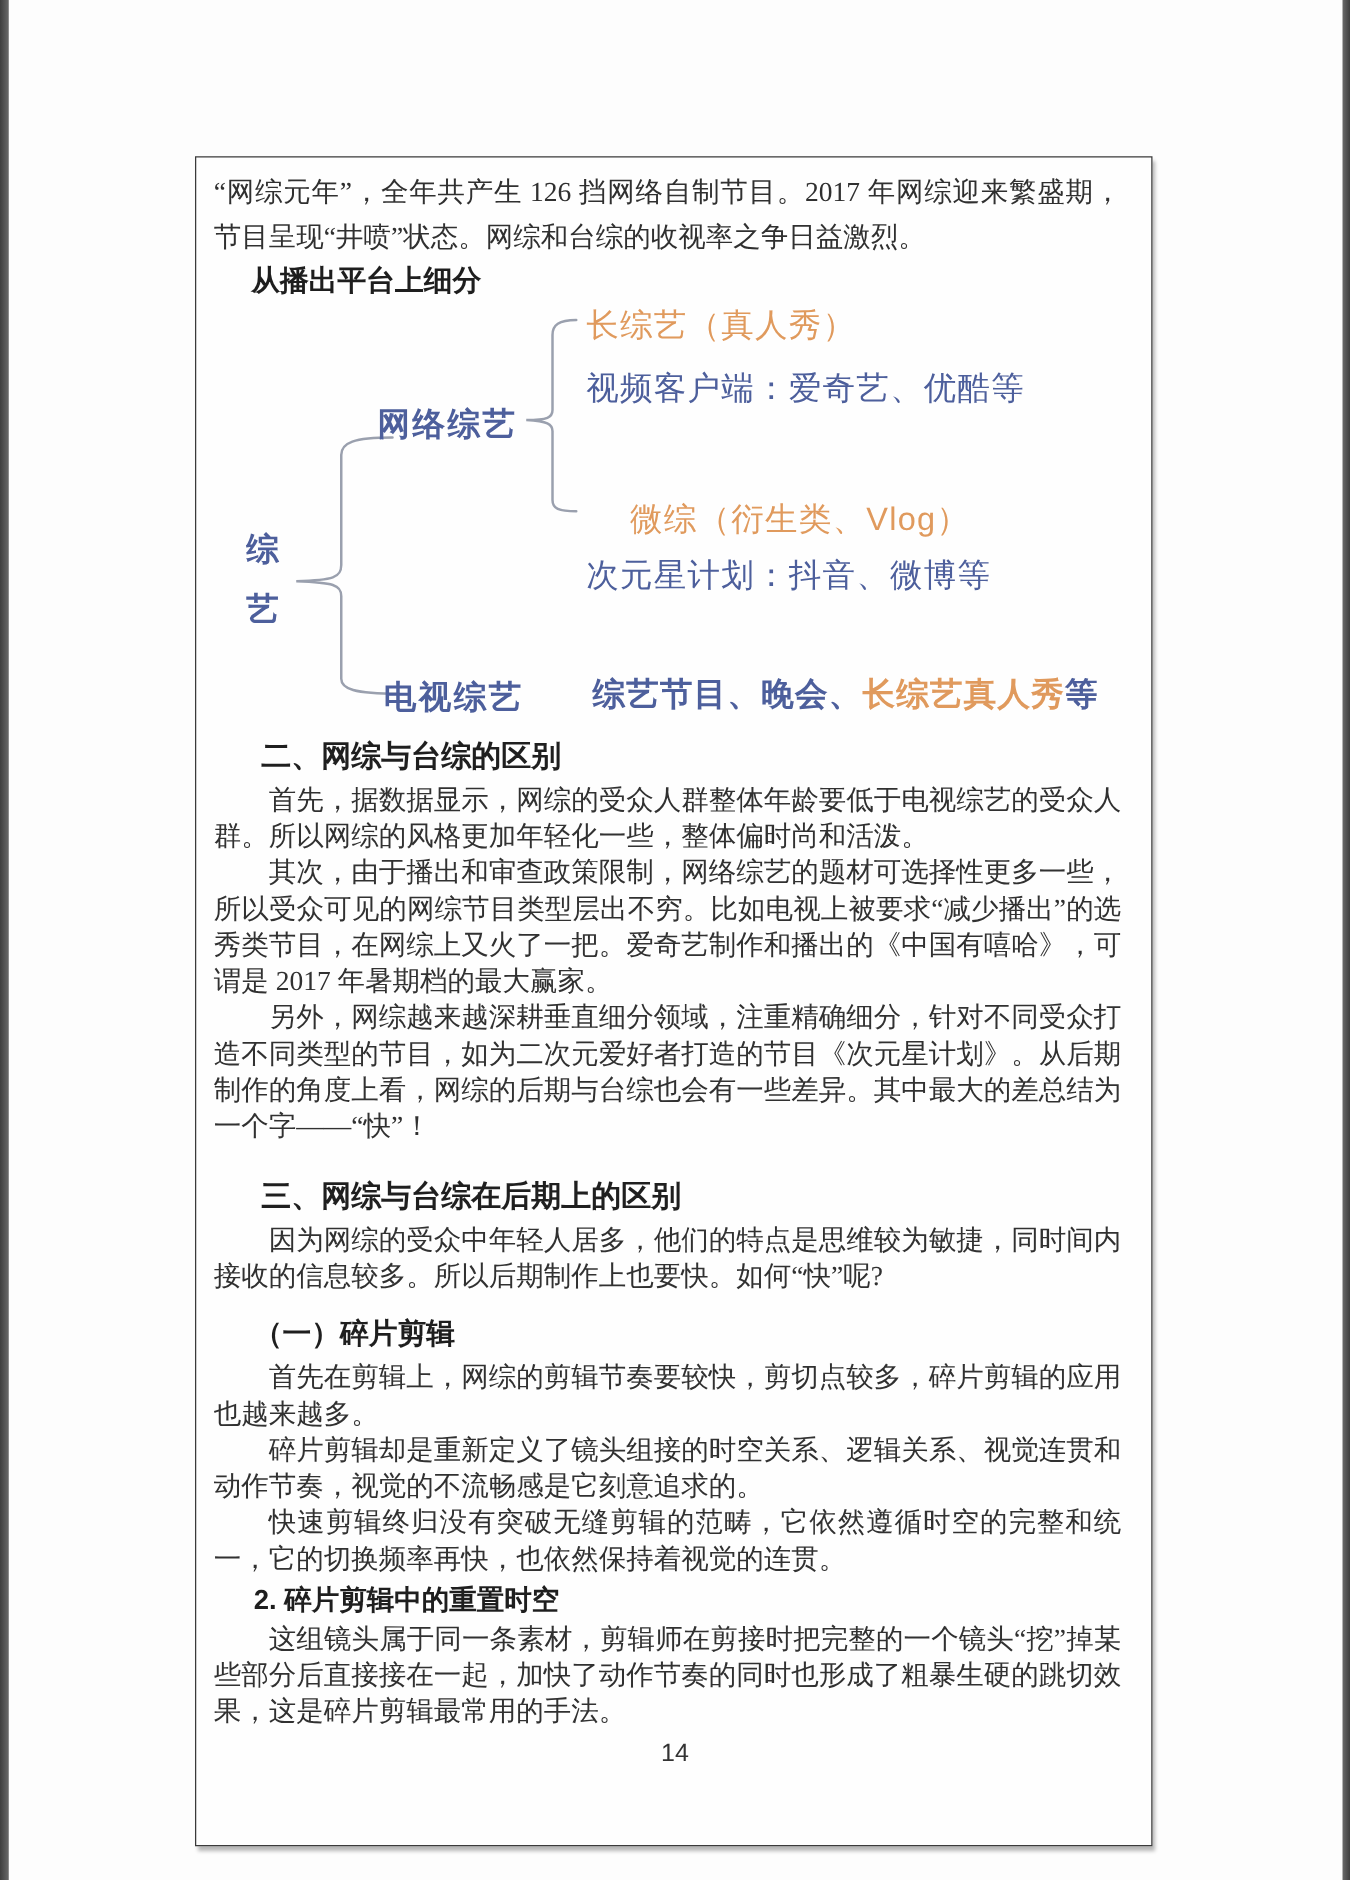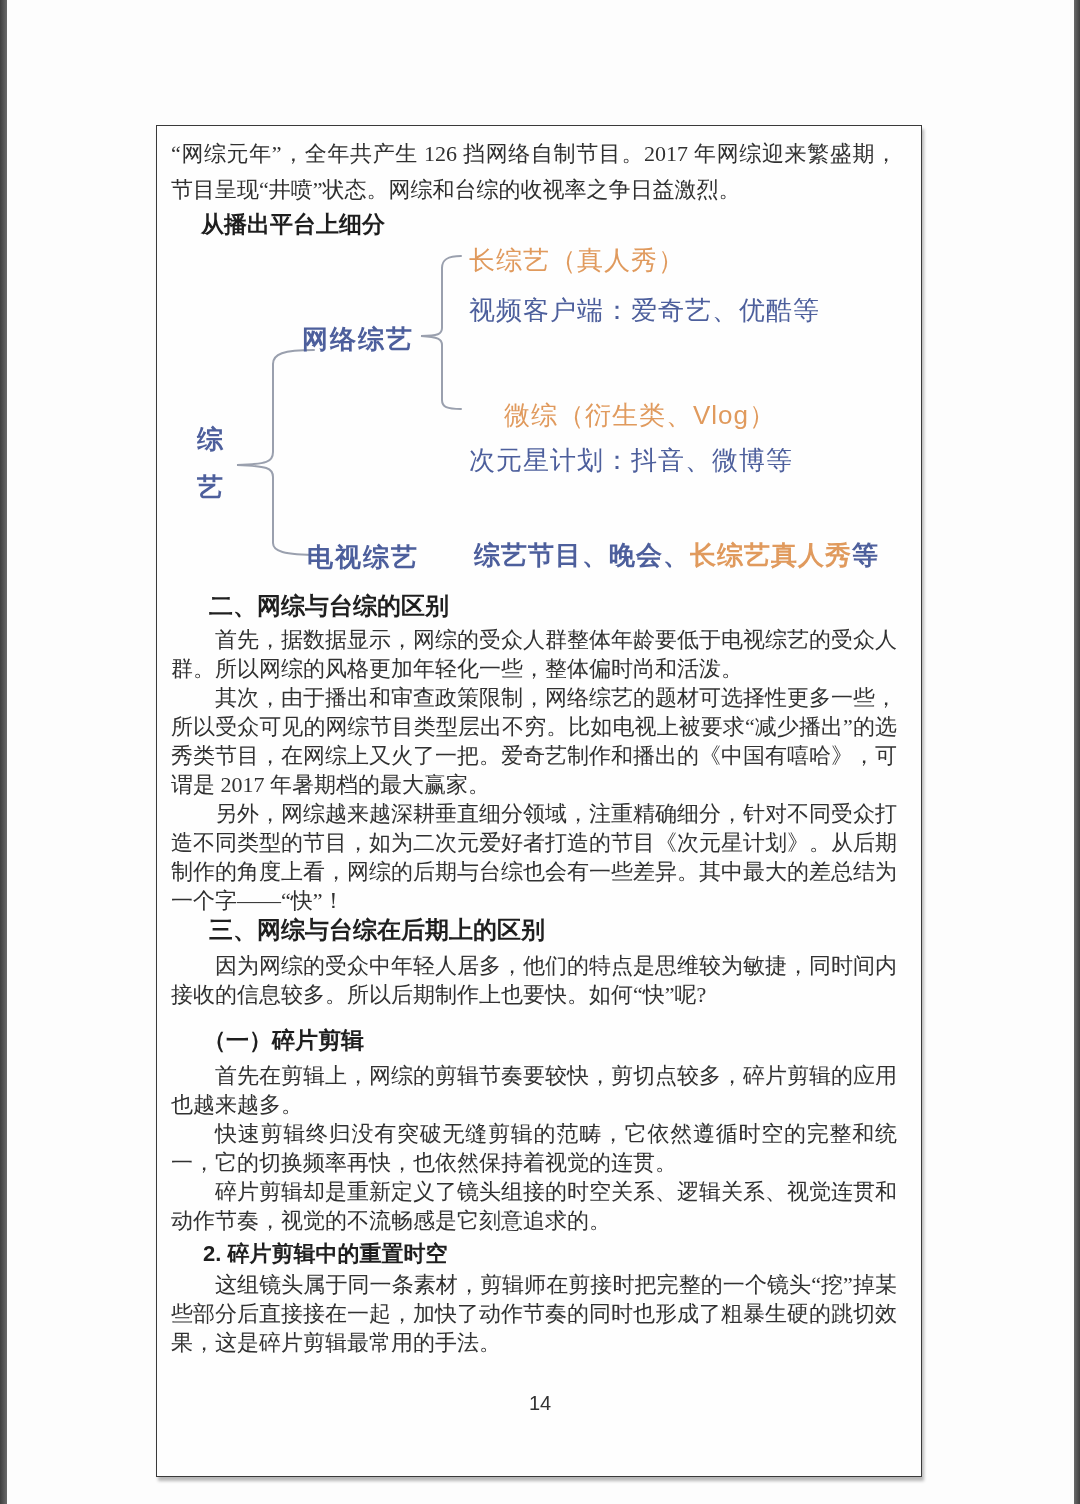--- a/index.html
+++ b/index.html
@@ -48,21 +48,21 @@
     position:absolute;left:26px;top:175px;
     width:30px;font-size:26px;font-weight:bold;line-height:48px;
     color:var(--diagram-blue);word-break:break-all;letter-spacing:0;
   }
   .d-desc{position:absolute;font-size:26px;font-weight:600;white-space:nowrap;letter-spacing:1px;}
   .h2{
     margin:16px 0 4px 0;padding-left:38px;
     font-family:"Liberation Sans", sans-serif;
     font-weight:bold;font-size:24px;line-height:30px;color:#1f1f1f;
   }
-  .h2.second{margin-top:2px;font-family:Liberation Mono, monospace;}
+  .h2.second{margin-top:28px;}
   .h3{
     margin:16px 0 6px 0;padding-left:32px;
     font-family:"Liberation Sans", sans-serif;
     font-weight:bold;font-size:23px;line-height:30px;color:#1e1e1e;
   }
   .h4{
     margin:4px 0 2px 0;padding-left:32px;
     font-family:"Liberation Sans", sans-serif;
     font-weight:bold;font-size:22px;line-height:29px;color:#1e1e1e;
   }
@@ -114,21 +114,21 @@
   <p class="para">首先，据数据显示，网综的受众人群整体年龄要低于电视综艺的受众人群。所以网综的风格更加年轻化一些，整体偏时尚和活泼。</p>
   <p class="para">其次，由于播出和审查政策限制，网络综艺的题材可选择性更多一些，所以受众可见的网综节目类型层出不穷。比如电视上被要求“减少播出”的选秀类节目，在网综上又火了一把。爱奇艺制作和播出的《中国有嘻哈》，可谓是 2017 年暑期档的最大赢家。</p>
   <p class="para">另外，网综越来越深耕垂直细分领域，注重精确细分，针对不同受众打造不同类型的节目，如为二次元爱好者打造的节目《次元星计划》。从后期制作的角度上看，网综的后期与台综也会有一些差异。其中最大的差总结为一个字——“快”！</p>
 
   <div class="h2 second">三、网综与台综在后期上的区别</div>
   <p class="para">因为网综的受众中年轻人居多，他们的特点是思维较为敏捷，同时间内接收的信息较多。所以后期制作上也要快。如何“快”呢?</p>
 
   <div class="h3">（一）碎片剪辑</div>
   <p class="para">首先在剪辑上，网综的剪辑节奏要较快，剪切点较多，碎片剪辑的应用也越来越多。</p>
 
+  <p class="para">碎片剪辑却是重新定义了镜头组接的时空关系、逻辑关系、视觉连贯和动作节奏，视觉的不流畅感是它刻意追求的。</p>
   <p class="para">快速剪辑终归没有突破无缝剪辑的范畴，它依然遵循时空的完整和统一，它的切换频率再快，也依然保持着视觉的连贯。</p>
-  <p class="para">碎片剪辑却是重新定义了镜头组接的时空关系、逻辑关系、视觉连贯和动作节奏，视觉的不流畅感是它刻意追求的。</p>
 
   <div class="h4">2. 碎片剪辑中的重置时空</div>
   <p class="para">这组镜头属于同一条素材，剪辑师在剪接时把完整的一个镜头“挖”掉某些部分后直接接在一起，加快了动作节奏的同时也形成了粗暴生硬的跳切效果，这是碎片剪辑最常用的手法。</p>
 
 </div>
 
 <div class="page-num">14</div>
 
 </body></html>

